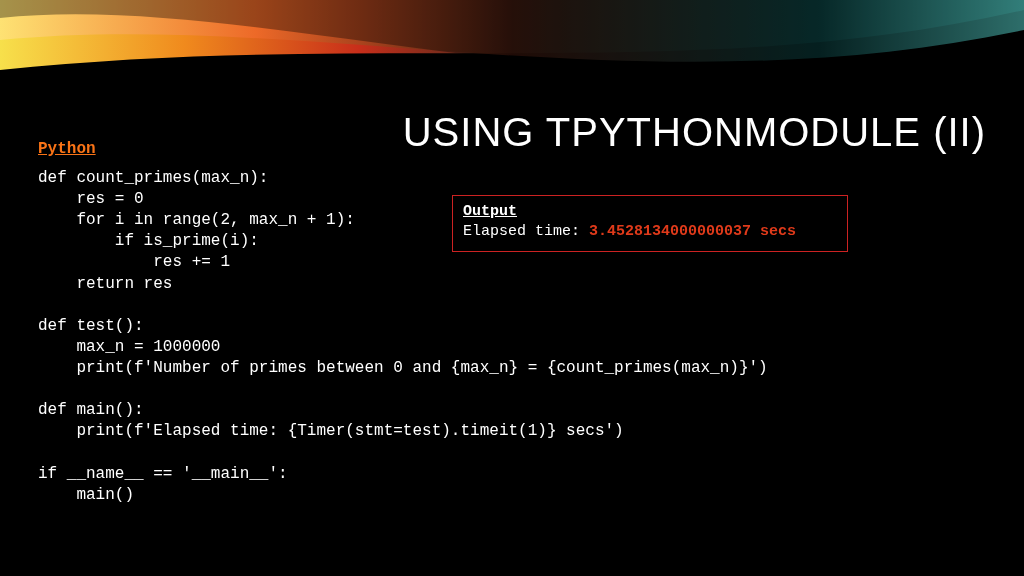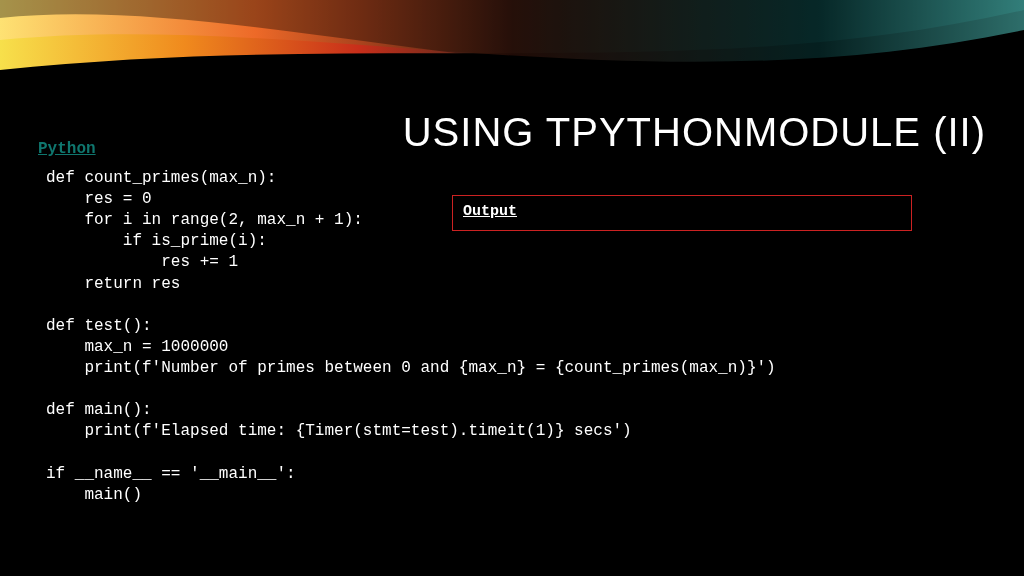--- a/index.html
+++ b/index.html
@@ -27,37 +27,37 @@
     margin-top: 48px;
   }
   .code-label {
     position: absolute;
     top: 140px;
     left: 38px;
     font-family: Consolas, "Courier New", monospace;
     font-size: 16px;
     font-weight: bold;
     text-decoration: underline;
-    color: #0f766e;
+    color: #f97316;
   }
   .code-block {
     position: absolute;
     top: 168px;
-    left: 46px;
+    left: 38px;
     font-family: Consolas, "Courier New", monospace;
     font-size: 16px;
     line-height: 1.32;
     white-space: pre;
     color: #fff;
   }
   .output-box {
     position: absolute;
     top: 195px;
     left: 452px;
-    width: 460px;
+    width: 396px;
     border: 1px solid #cc2222;
     padding: 6px 10px 8px 10px;
     font-family: Consolas, "Courier New", monospace;
     font-size: 15px;
     line-height: 1.35;
     color: #fff;
   }
   .output-heading {
     font-weight: bold;
     text-decoration: underline;
@@ -109,13 +109,16 @@
     print(f'Number of primes between 0 and {max_n} = {count_primes(max_n)}')
 
 def main():
     print(f'Elapsed time: {Timer(stmt=test).timeit(1)} secs')
 
 if __name__ == '__main__':
     main()</pre>
 
 <div class="output-box">
   <div class="output-heading">Output</div>
+  <div>
+    <span>Elapsed time: </span><span class="hl-red">3.4528134000000037</span><span class="hl-red"> secs</span>
+  </div>
 </div>
 
 </body></html>

